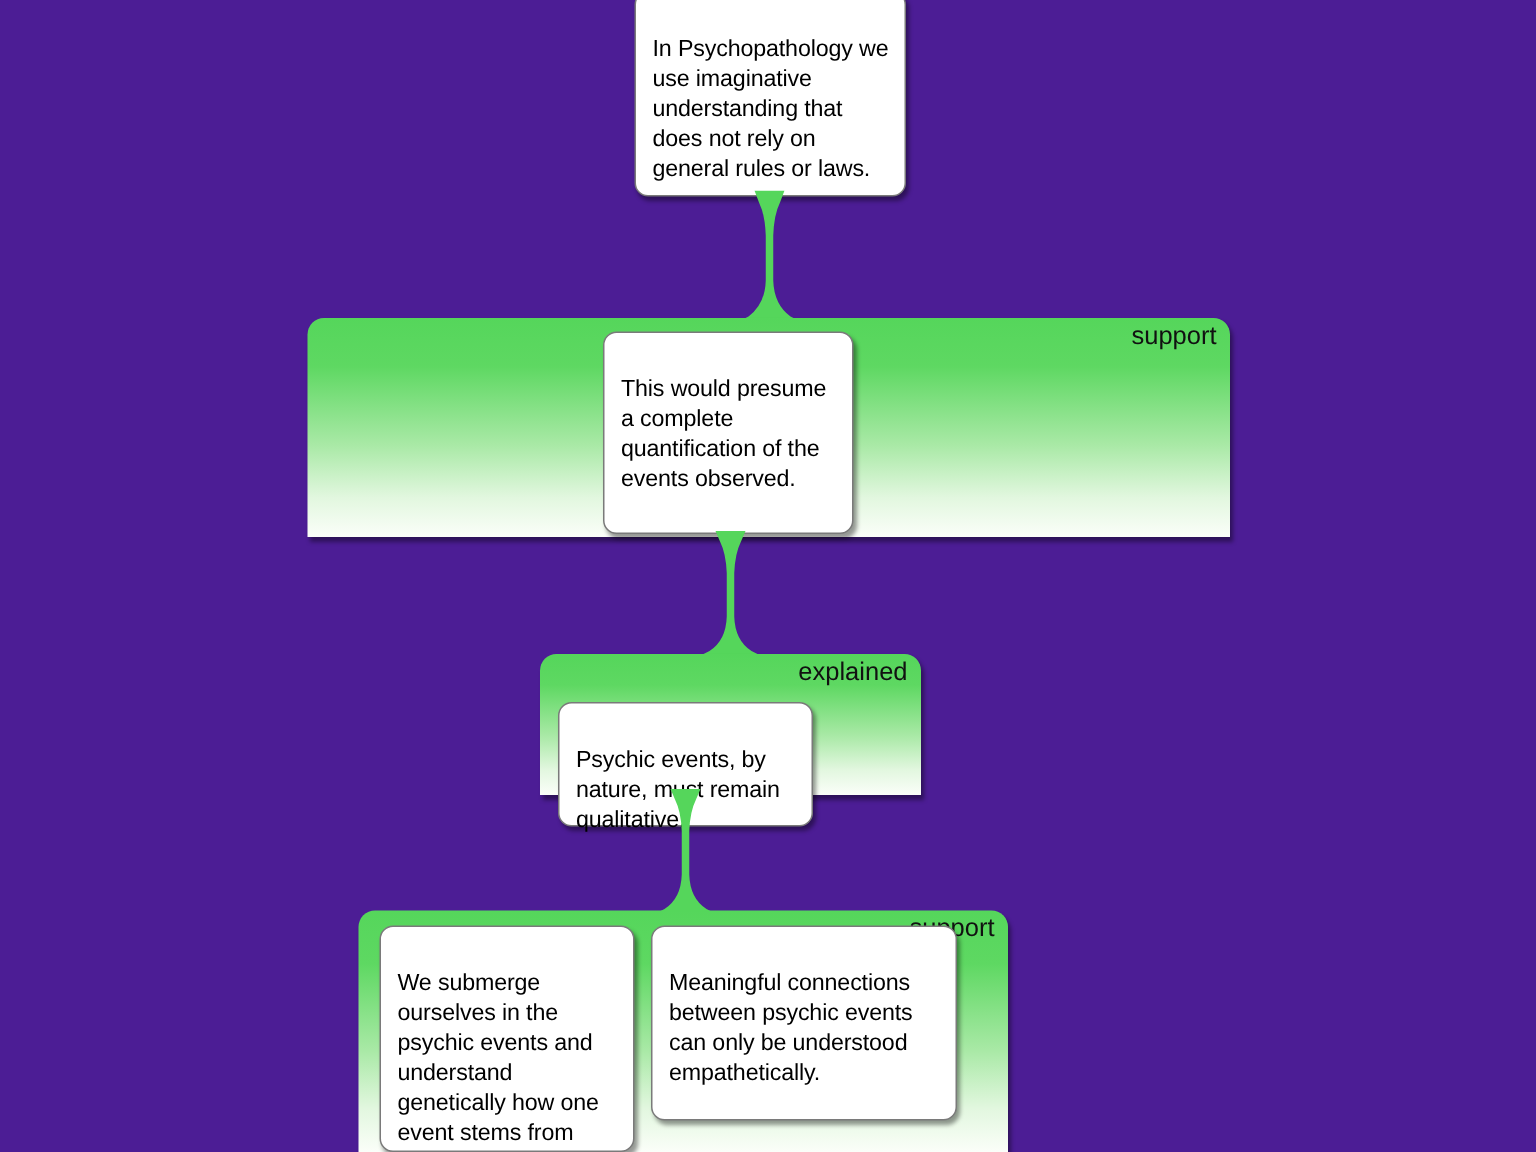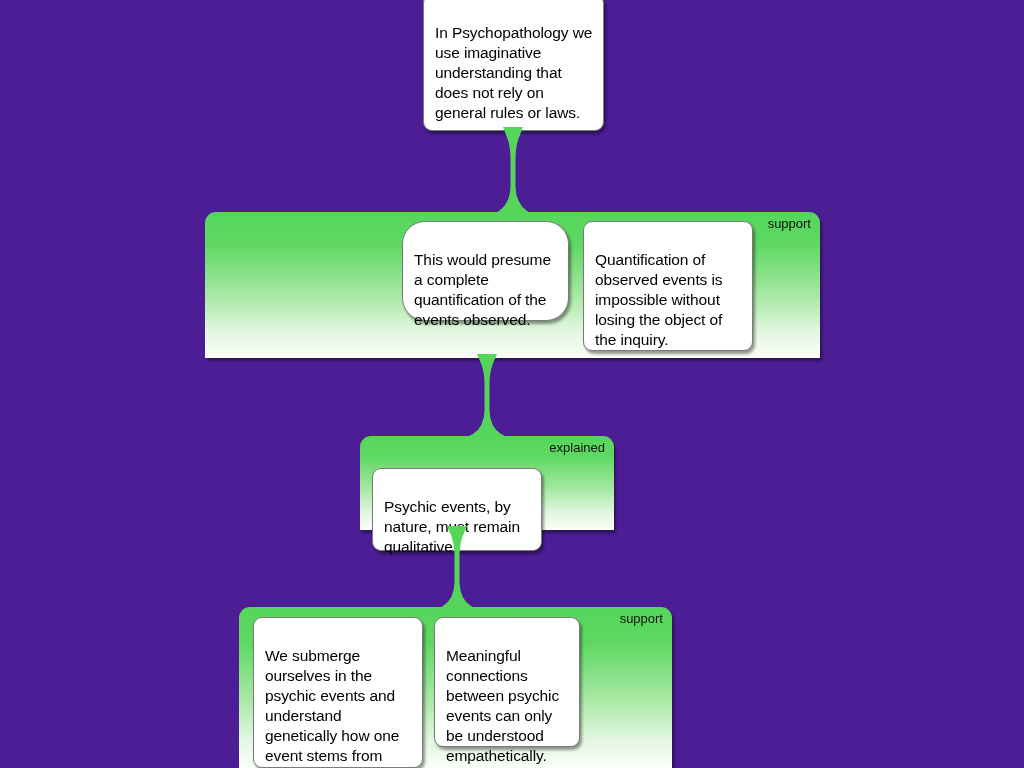--- a/index.html
+++ b/index.html
@@ -47,21 +47,21 @@
     box-sizing: border-box;
     background: linear-gradient(to bottom, #55d65b 0%, #5ed862 22%, #a9e9a6 58%, #e2f7df 82%, #fbfef9 100%);
     border-radius: 11px 11px 0 0;
     box-shadow: 2px 3px 3px rgba(0,0,0,0.40);
   }
   .group-label {
     position: absolute;
     top: 5px;
     right: 9px;
     font-family: "Liberation Sans", sans-serif;
-    font-size: 13px;
+    font-size: 17px;
     line-height: 13px;
     color: #111111;
     white-space: nowrap;
   }
 
   
   .connector {
     position: absolute;
   }
   .connector svg { display: block; }
@@ -79,27 +79,24 @@
     <svg width="52" height="90" viewBox="0 0 52 90">
       <path d="M 16 0 L 36 0 L 33 8 Q 29 16 28.5 30 L 28.5 60 Q 29 76 40 84 L 52 90 L 0 90 L 12 84 Q 23 76 23.5 60 L 23.5 30 Q 23 16 19 8 Z" fill="#55d65b"></path>
     </svg>
   </div>
 
   <div class="group" style="left:205px; top:212px; width:615px; height:146px;">
     <span class="group-label">support</span>
   </div>
 
 
-  <div class="card" style="left:402px; top:221px; width:167px; height:100px;border-radius:23px;">
+  <div class="card" style="left:402px; top:221px; width:167px; height:135px;">
     <span>This would presume a complete quantification of the events observed.</span>
   </div>
 
-  <div class="card" style="left:583px; top:221px; width:170px; height:130px;">
-    <span>Quantification of observed events is impossible without losing the object of the inquiry.</span>
-  </div>
 
   <div class="connector" style="left:461px; top:354px; width:52px; height:86px;">
     <svg width="52" height="86" viewBox="0 0 52 86">
       <path d="M 16 0 L 36 0 L 33 7 Q 29 15 28.5 28 L 28.5 57 Q 29 73 40 80 L 52 86 L 0 86 L 12 80 Q 23 73 23.5 57 L 23.5 28 Q 23 15 19 7 Z" fill="#55d65b"></path>
     </svg>
   </div>
 
   <div class="group" style="left:360px; top:436px; width:254px; height:94px;">
     <span class="group-label">explained</span>
   </div>
@@ -115,17 +112,17 @@
   </div>
 
   <div class="group" style="left:239px; top:607px; width:433px; height:161px;">
     <span class="group-label">support</span>
   </div>
 
   <div class="card" style="left:253px; top:617px; width:170px; height:151px;">
     <span>We submerge ourselves in the psychic events and understand genetically how one event stems from another.</span>
   </div>
 
-  <div class="card" style="left:434px; top:617px; width:146px; height:130px;">
+  <div class="card" style="left:434px; top:617px; width:204px; height:130px;">
     <span>Meaningful connections between psychic events can only be understood empathetically.</span>
   </div>
 
 </div>
 
 </body></html>

